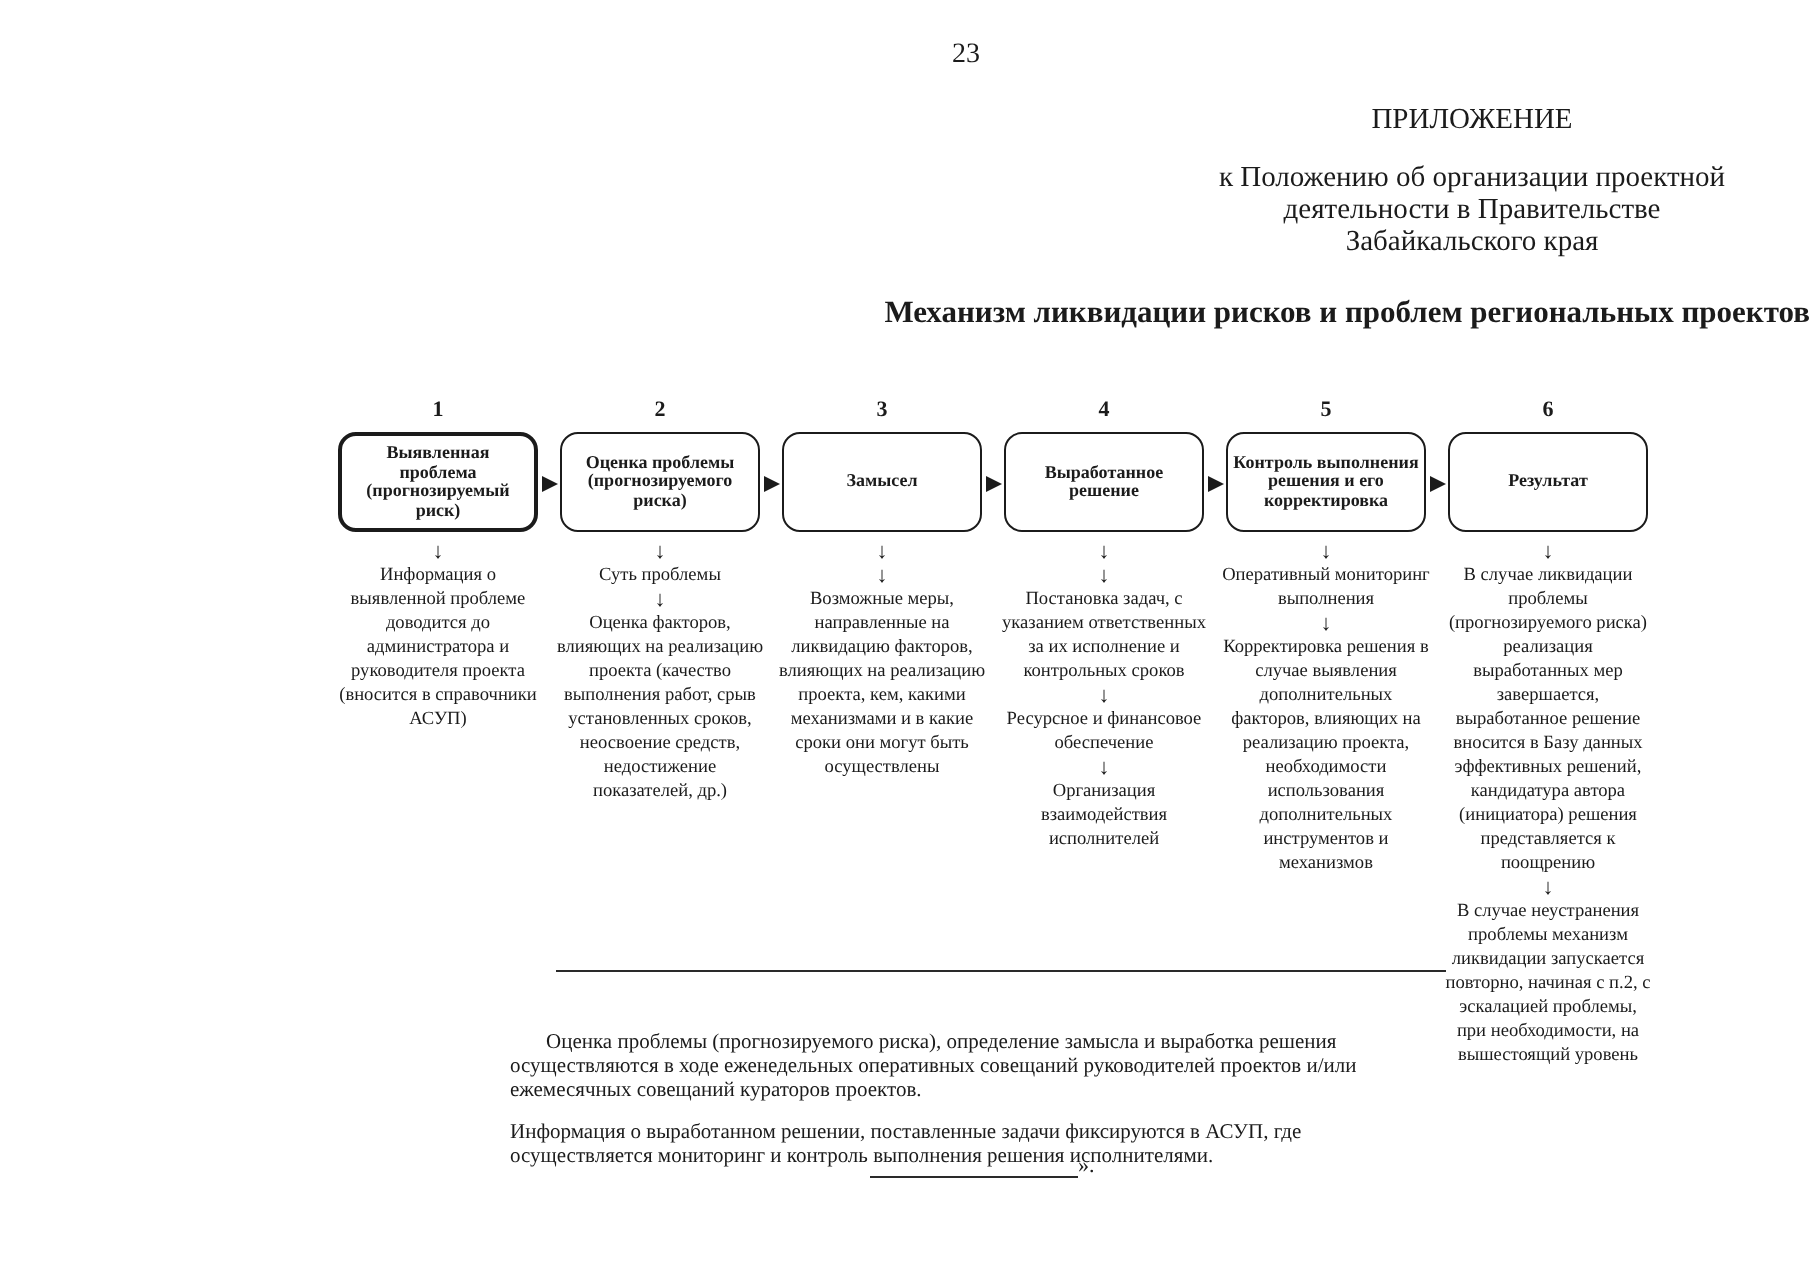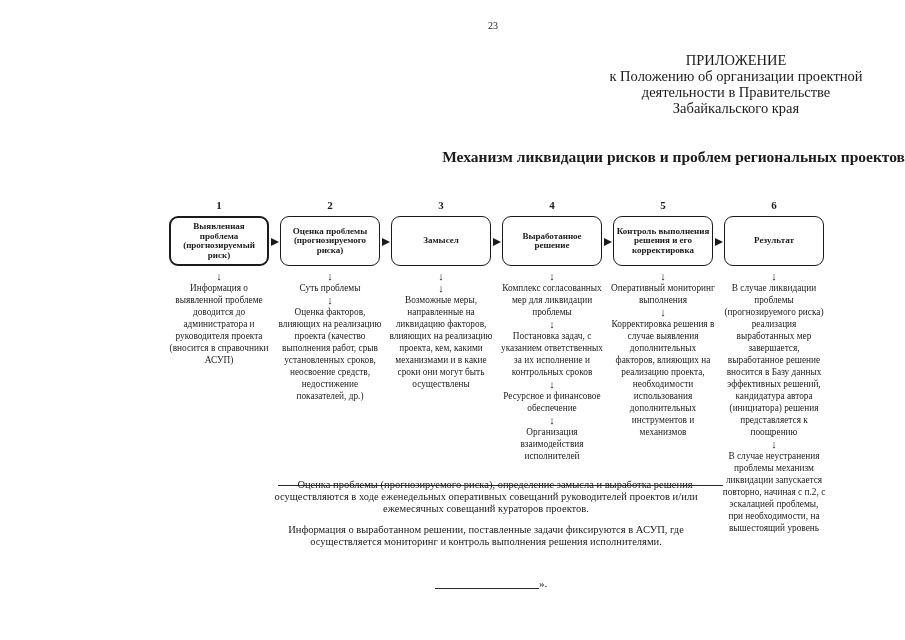--- a/index.html
+++ b/index.html
@@ -5,28 +5,28 @@
   html,body{margin:0;padding:0;background:#888;}
   .page{
     position:relative;
     width:905px;height:640px;
     background:#ffffff;
     font-family:"Liberation Serif","DejaVu Serif",serif;
     color:#1b1b1b;
     overflow:hidden;
   }
   .page-number{
-    position:absolute;left:488px;top:20px;
-    font-size:10px;
+    position:absolute;left:476px;top:20px;
+    font-size:14px;
   }
   .appendix-block{
     position:absolute;left:585px;top:52px;width:302px;
     text-align:center;font-size:14.5px;line-height:16px;
   }
-  .appendix-label{text-align:center;}
+  .appendix-label{margin-bottom:13px;text-align:center;}
   .doc-title{
     position:absolute;left:70px;top:148px;width:835px;
     text-align:right;font-weight:bold;font-size:15.5px;line-height:17px;
   }
   .flow-grid{
     position:absolute;left:169px;top:199px;
     display:grid;
     grid-template-columns:repeat(6,100px);
     column-gap:11px;
     grid-auto-flow:row;
@@ -64,22 +64,22 @@
   .flow-text{
     text-align:center;
     font-size:9.3px;line-height:12px;
     width:104px;
   }
   .footnote-line{
     position:absolute;left:278px;top:485px;width:445px;
     border-top:1.2px solid #2a2a2a;height:0;
   }
   .notes{
-    position:absolute;left:255px;top:479px;width:462px;
-    text-align:center;font-size:10.5px;line-height:12px;
+    position:absolute;left:255px;top:516px;width:462px;
+    font-size:10.5px;line-height:12px;
   }
   .notes p{margin:0 0 9px 0;}
   .notes p:first-child{text-indent:18px;}
   .closing{
     position:absolute;left:435px;top:577px;
     font-size:11px;
     display:flex;align-items:flex-end;
   }
   .closing-line{
     display:inline-block;width:104px;height:11px;
@@ -150,21 +150,20 @@
     </div>
 
     <div class="col-content">
       <span class="darr">↓</span>
       <span class="darr">↓</span>
       <div class="flow-text">Возможные меры, направленные на ликвидацию факторов, влияющих на реализацию проекта, кем, какими механизмами и в какие сроки они могут быть осуществлены</div>
     </div>
 
     <div class="col-content">
       <span class="darr">↓</span>
-      <div class="flow-text">Комплекс согласованных мер для ликвидации проблемы</div>
       <span class="darr">↓</span>
       <div class="flow-text">Постановка задач, с указанием ответственных за их исполнение и контрольных сроков</div>
       <span class="darr">↓</span>
       <div class="flow-text">Ресурсное и финансовое обеспечение</div>
       <span class="darr">↓</span>
       <div class="flow-text">Организация взаимодействия исполнителей</div>
     </div>
 
     <div class="col-content">
       <span class="darr">↓</span>

